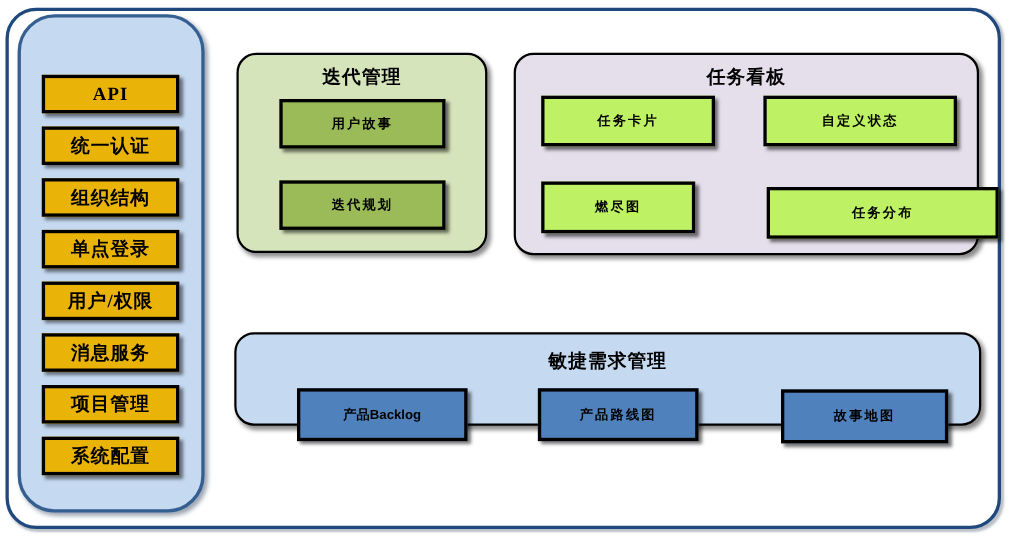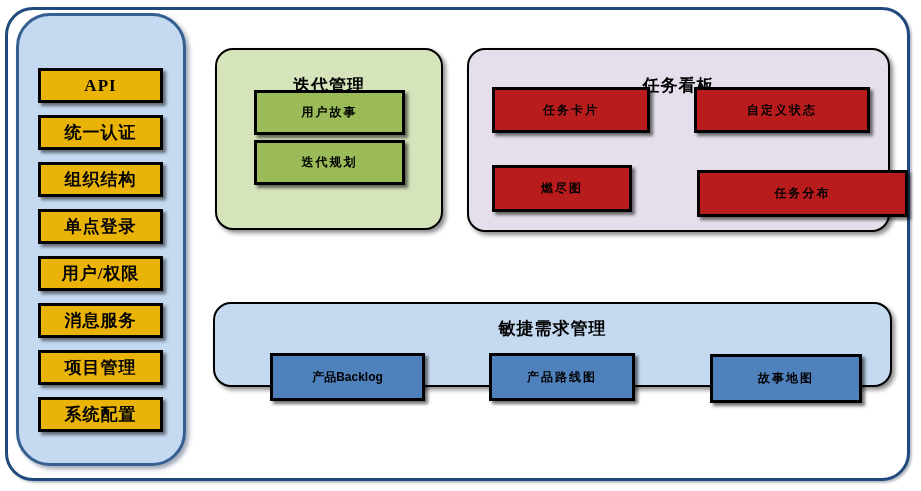--- a/index.html
+++ b/index.html
@@ -34,38 +34,38 @@
     display:flex;align-items:center;justify-content:center;
     font-family:"Liberation Serif", serif;font-weight:bold;font-size:17px;
     letter-spacing:1px;white-space:nowrap;
   }
   
   .section{
     position:absolute;border:2px solid #000;border-radius:18px;
     box-sizing:border-box;box-shadow:3px 3px 4px rgba(0,0,0,.45);
   }
   .section-title{
-    text-align:center;font-weight:bold;font-size:17px;margin-top:24px;
+    text-align:center;font-weight:bold;font-size:17px;margin-top:8px;
     letter-spacing:1px;
   }
   .blk{
     position:absolute;border:3px solid #000;box-sizing:border-box;
     box-shadow:3px 3px 3px rgba(0,0,0,.55);
     display:flex;align-items:center;justify-content:center;
     font-family:"Liberation Serif", serif;font-weight:bold;font-size:12px;
     letter-spacing:2px;white-space:nowrap;
   }
   
   .sec-iteration{left:215px;top:48px;width:228px;height:182px;background:#D6E4BC;}
   .sec-iteration .blk{background:#9BBB59;}
   .blk-user-story{left:37px;top:40px;width:151px;height:45px;}
-  .blk-iteration-planning{left:37px;top:90px;width:151px;height:45px;}
+  .blk-iteration-planning{left:37px;top:114px;width:151px;height:45px;}
   
   .sec-kanban{left:467px;top:48px;width:423px;height:184px;background:#E5DFEC;}
-  .sec-kanban .blk{background:#b91c1c;}
+  .sec-kanban .blk{background:#bef264;}
   .blk-task-card{left:23px;top:37px;width:158px;height:46px;}
   .blk-custom-status{left:225px;top:37px;width:176px;height:46px;}
   .blk-burndown{left:23px;top:115px;width:140px;height:47px;}
   .blk-task-distribution{left:228px;top:120px;width:211px;height:47px;}
   
   .sec-agile{left:213px;top:302px;width:679px;height:85px;background:#C5D9F1;}
   .sec-agile .section-title{margin-top:13px;}
   .sec-agile .blk{background:#4F81BD;}
   .blk-backlog{left:55px;top:49px;width:155px;height:48px;font-family:"Liberation Sans", sans-serif;letter-spacing:0;}
   .blk-roadmap{left:274px;top:49px;width:146px;height:48px;}

